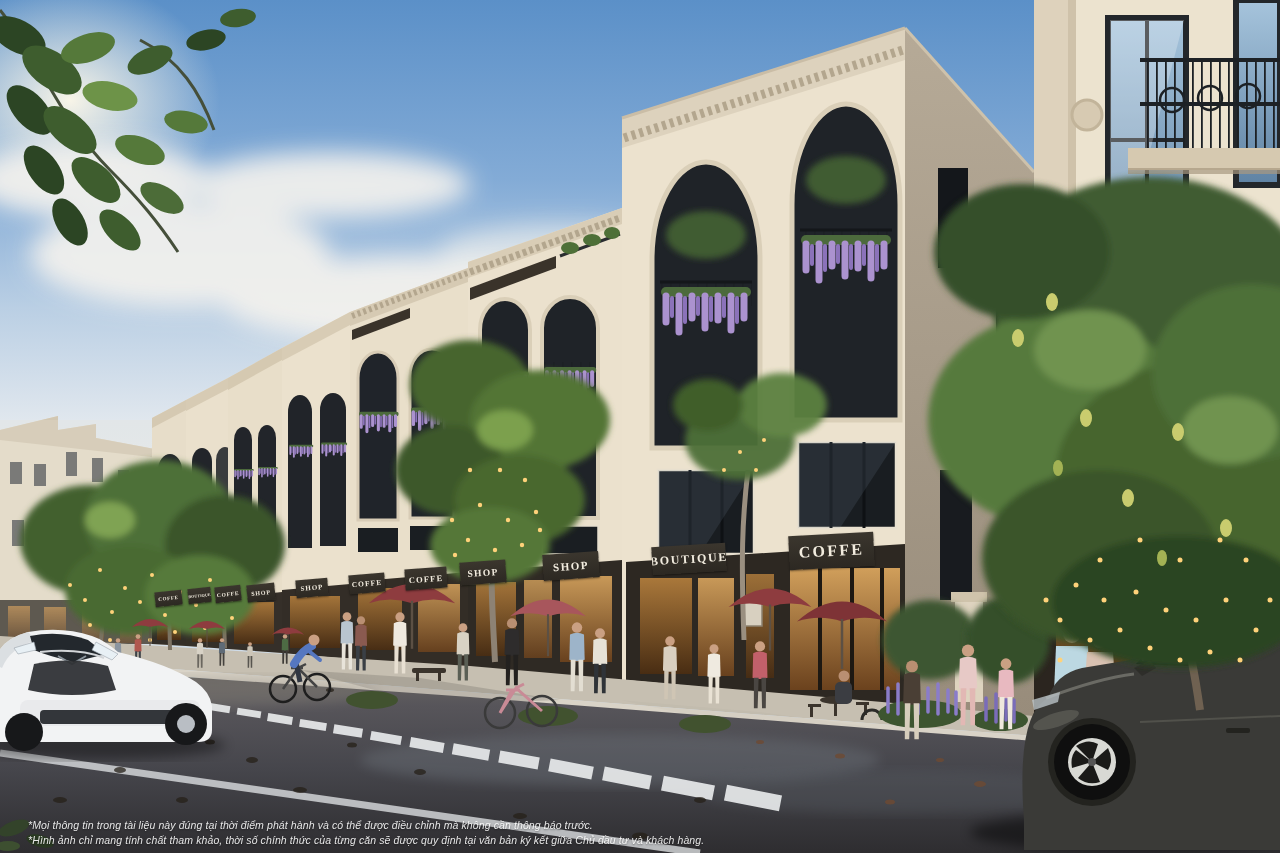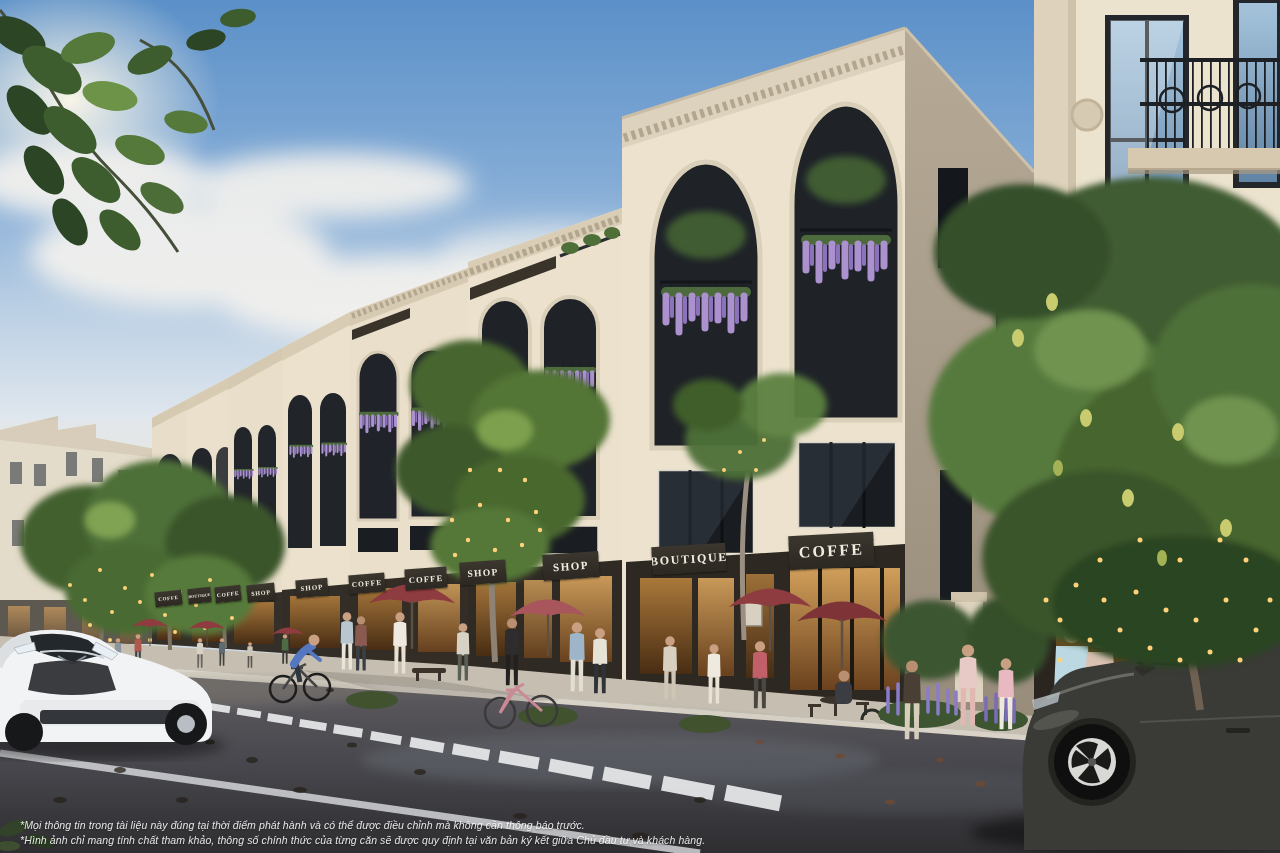--- a/index.html
+++ b/index.html
@@ -19,21 +19,21 @@
   .s2{left:215px;top:586px;width:26px;height:16px;font-size:5.5px;transform:rotate(-6deg);}
   .s3{left:247px;top:584px;width:28px;height:17px;font-size:6px;transform:rotate(-6deg);}
   .s4{left:296px;top:579px;width:32px;height:18px;font-size:7px;transform:rotate(-5deg);}
   .s5{left:349px;top:574px;width:36px;height:19px;font-size:7.5px;transform:rotate(-5deg);}
   .s6{left:405px;top:568px;width:42px;height:21px;font-size:8.5px;transform:rotate(-4deg);}
   .s7{left:460px;top:561px;width:46px;height:23px;font-size:9.5px;transform:rotate(-4deg);}
   .s8{left:543px;top:553px;width:56px;height:26px;font-size:11px;transform:rotate(-4deg);}
   .s9{left:652px;top:545px;width:74px;height:28px;font-size:12px;transform:rotate(-3.5deg);}
   .s10{left:789px;top:534px;width:85px;height:34px;font-size:16px;transform:rotate(-3deg);}
   
-  .disclaimer{position:absolute;left:20px;bottom:5px;color:var(--disclaimer_text,#fff);
+  .disclaimer{position:absolute;left:28px;bottom:5px;color:var(--disclaimer_text,#fff);
       font-size:10.5px;line-height:15px;font-style:italic;opacity:.88;
       text-shadow:0 1px 2px rgba(0,0,0,.5);letter-spacing:.01em;}
 </style>
 </head>
 <body>
 
 <div class="stage">
 
 <svg width="1280" height="853" viewBox="0 0 1280 853">
   <defs>
@@ -739,16 +739,16 @@
 
   <g>
     <ellipse cx="14" cy="828" rx="16" ry="7" transform="rotate(-20 14 828)" fill="#33432a"></ellipse>
     <ellipse cx="40" cy="841" rx="14" ry="6" transform="rotate(14 40 841)" fill="#2a3a22"></ellipse>
     <ellipse cx="8" cy="846" rx="12" ry="5" fill="#3d4f30"></ellipse>
   </g>
 </svg>
 
 <div class="disclaimer">
   <div>*Mọi thông tin trong tài liệu này đúng tại thời điểm phát hành và có thể được điều chỉnh mà không cần thông báo trước.</div>
-  <div>*Hình ảnh chỉ mang tính chất tham khảo, thông số chính thức của từng căn sẽ được quy định tại văn bản ký kết giữa Chủ đầu tư và khách hàng.</div>
+  <div>*Hình ảnh chỉ mang tính chất tham khảo, thời số chính thức của từng căn sẽ được quy định tại văn bản ký kết giữa Chủ đầu tư và khách hàng.</div>
 </div>
 
 </div>
 
 </body></html>

